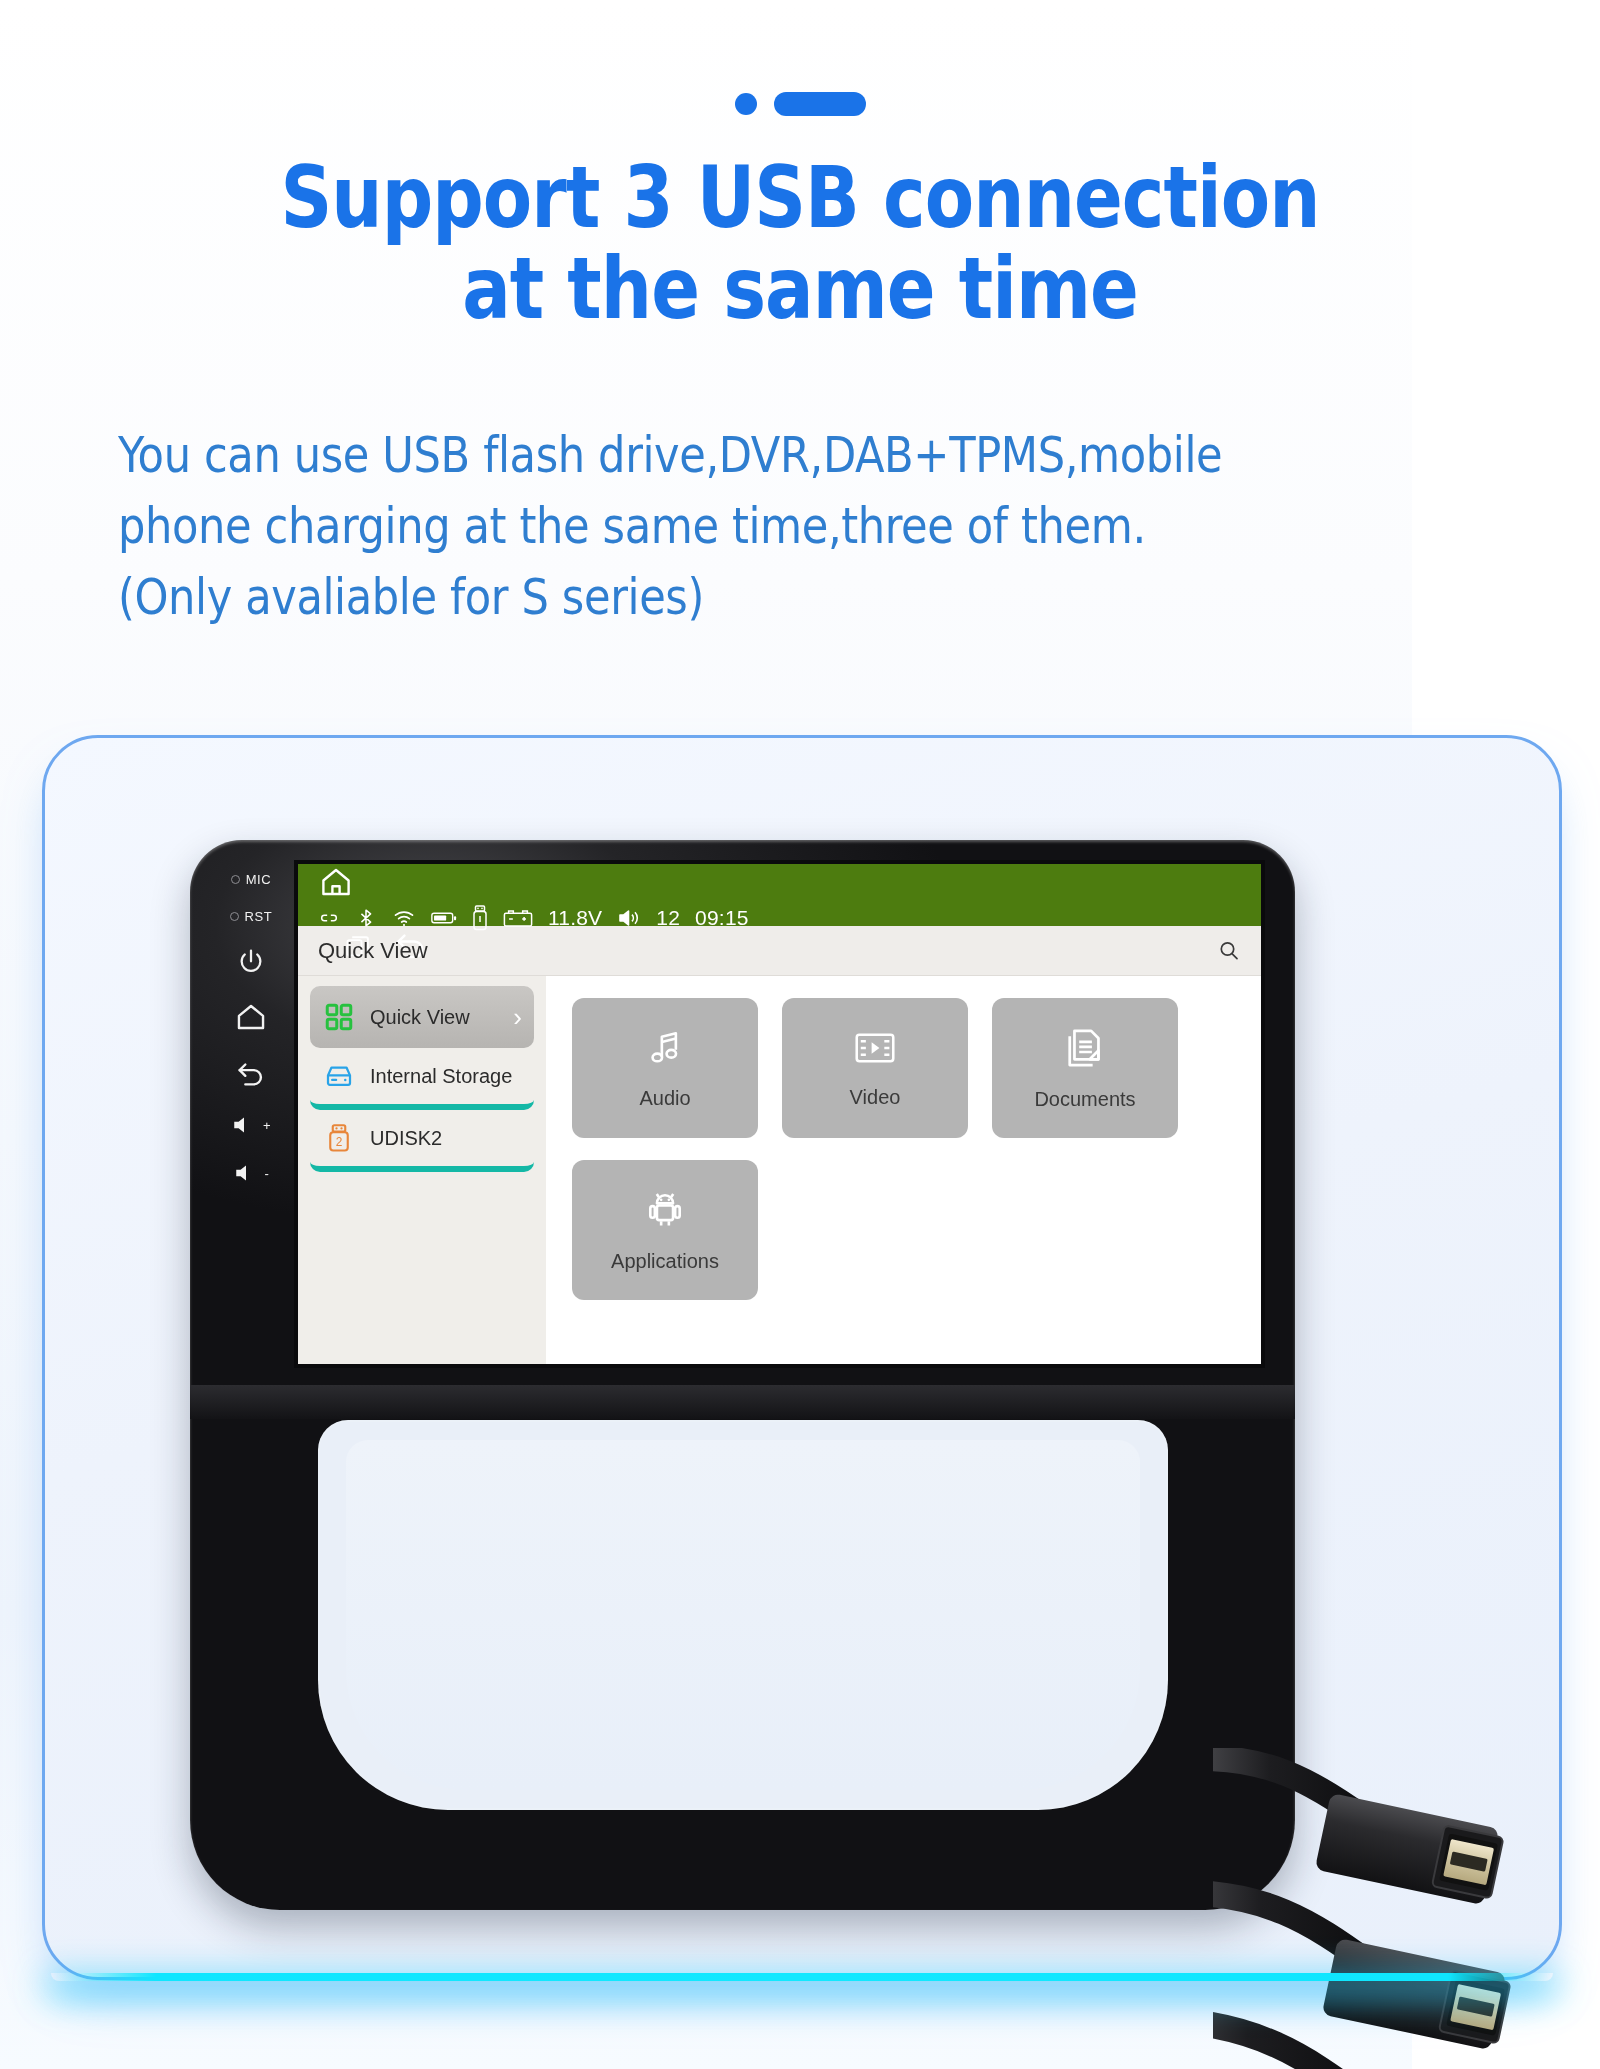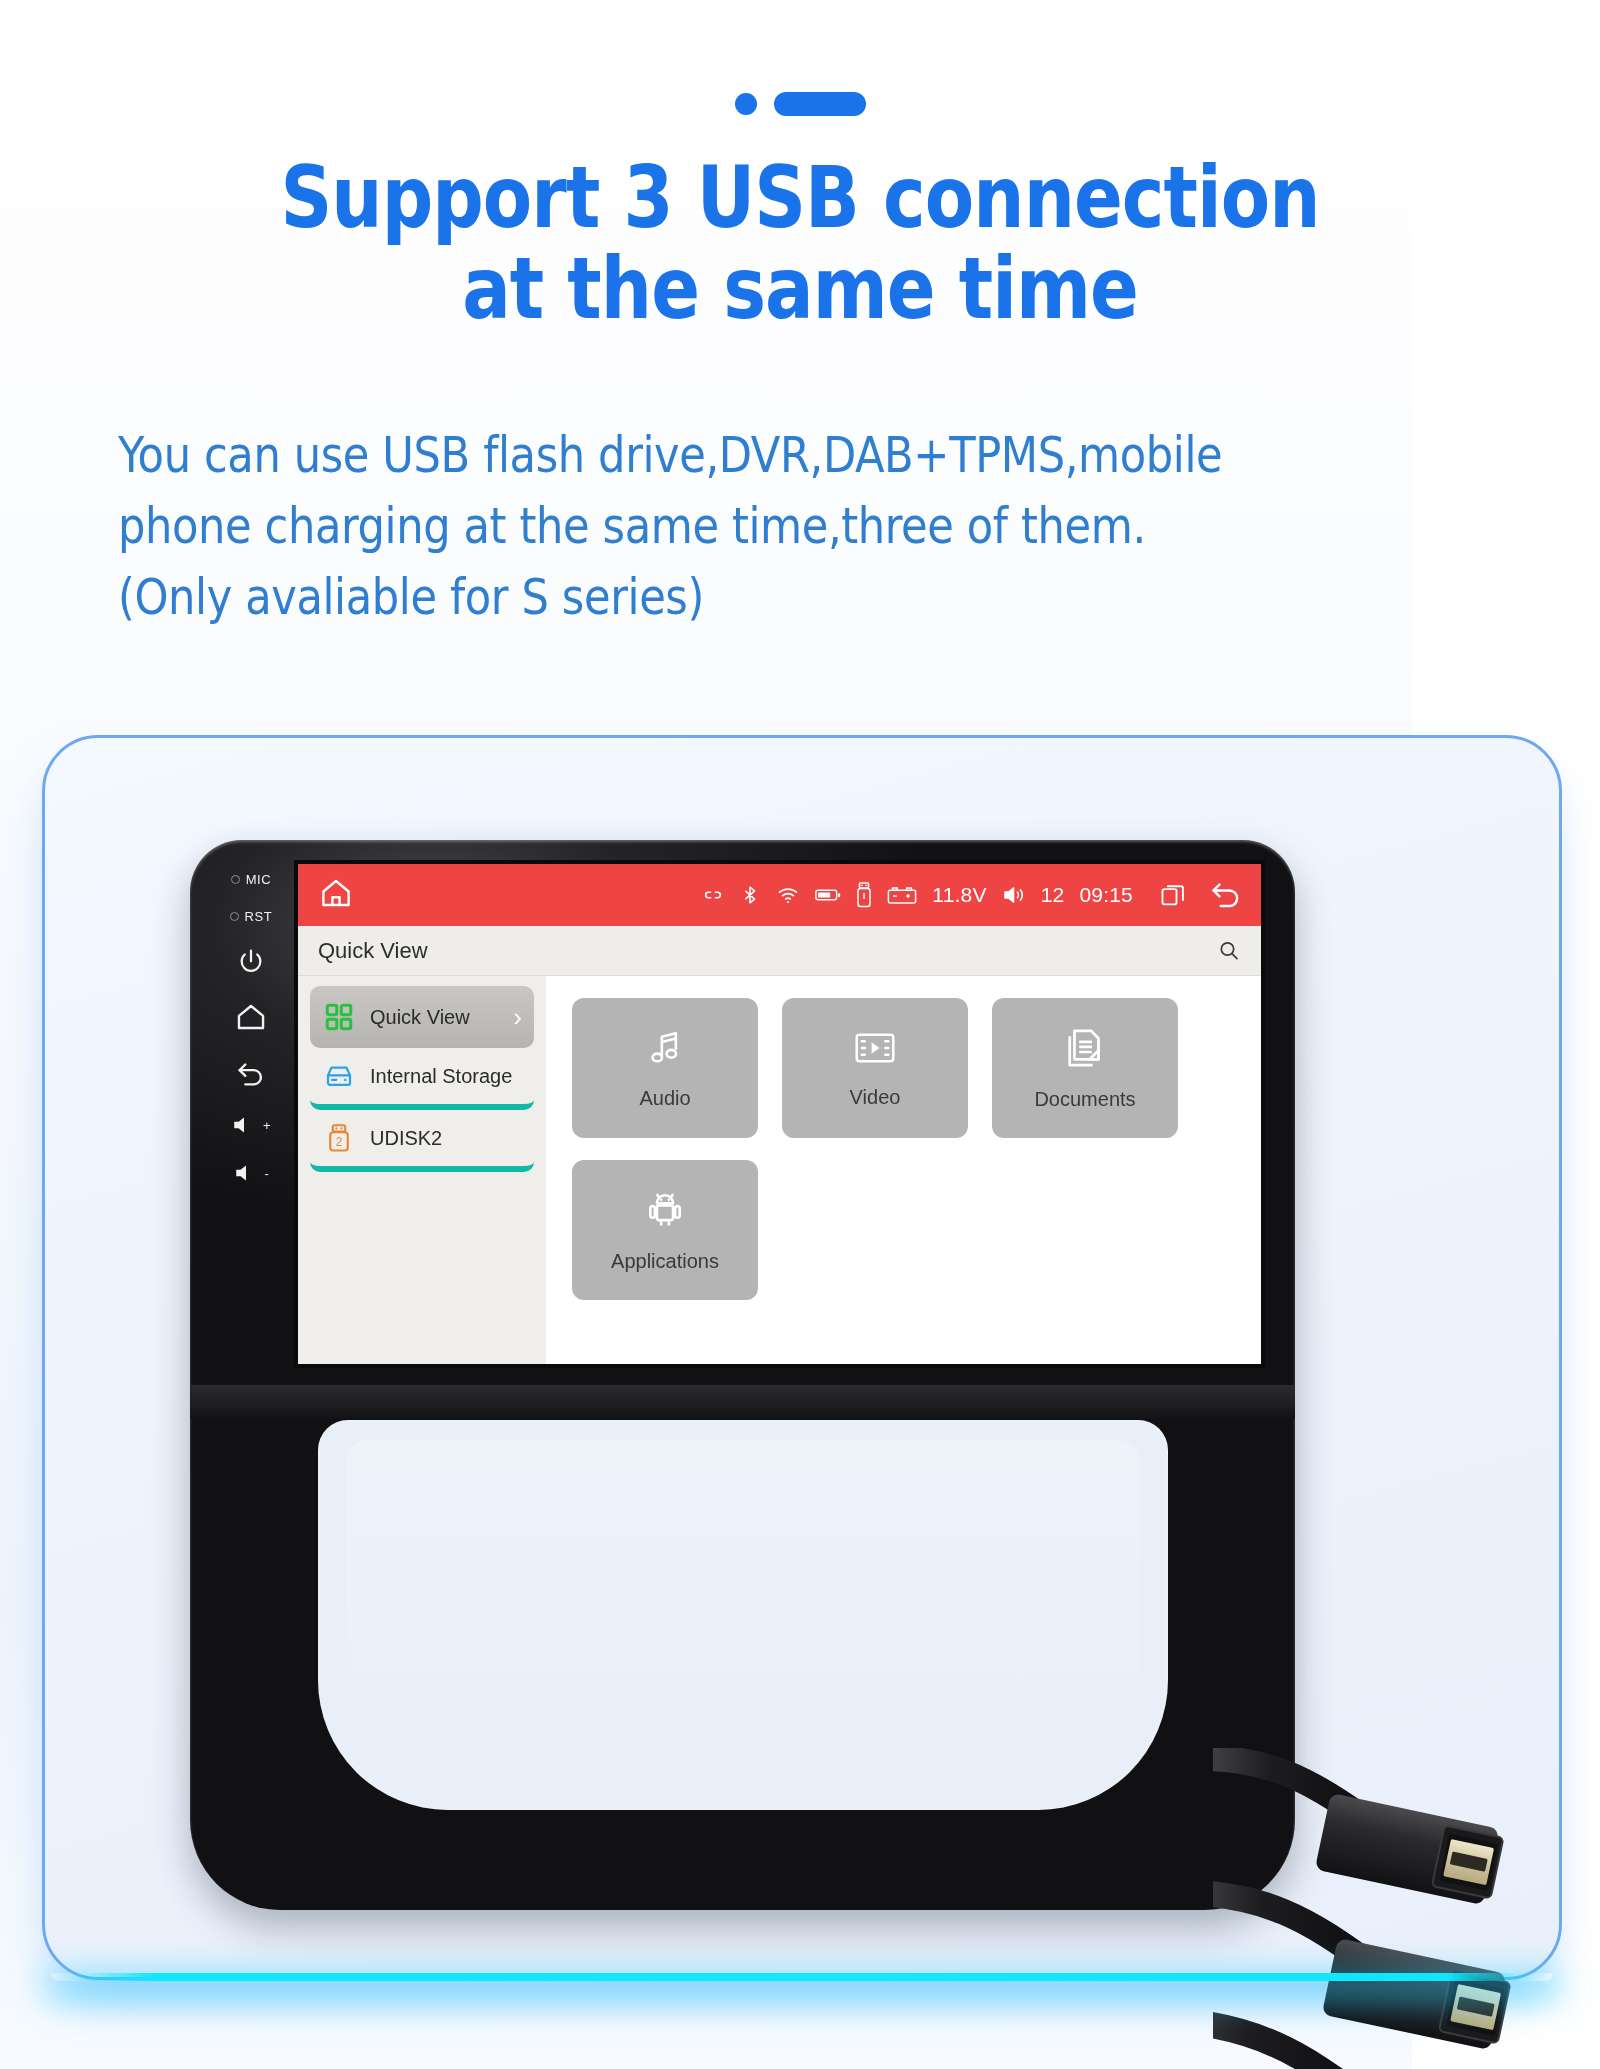--- a/index.html
+++ b/index.html
@@ -113,23 +113,23 @@
 
   
   .screen {
     position: absolute; left: 108px; top: 24px;
     width: 963px; height: 500px;
     background: #ffffff;
     overflow: hidden;
     box-shadow: 0 0 0 4px #0a0a0c;
   }
   .statusbar {
-    height: 62px; background: #ef4444; color: #fff;
-    display: flex; align-items: center; padding: 0 18px 0 20px;
-    font-size: 21px; font-family: "Liberation Sans", sans-serif;
+    height: 62px; background: #4d7c0f; color: #fff;
+    display: flex; align-items: flex-start; padding: 0 18px 0 20px;
+    font-size: 21px; font-family: "Liberation Sans", sans-serif; flex-direction: column;
   }
   .statusbar .home-ico { margin-right: auto; }
   .sb-icons { display: flex; align-items: center; gap: 15px; }
   .sb-icons .txt { font-size: 21px; letter-spacing: 0.2px; }
   .sb-right { display: flex; align-items: center; gap: 22px; margin-left: 26px; }
 
   .appbar {
     height: 50px; background: #efedea;
     display: flex; align-items: center; justify-content: space-between;
     padding: 0 20px 0 20px;

